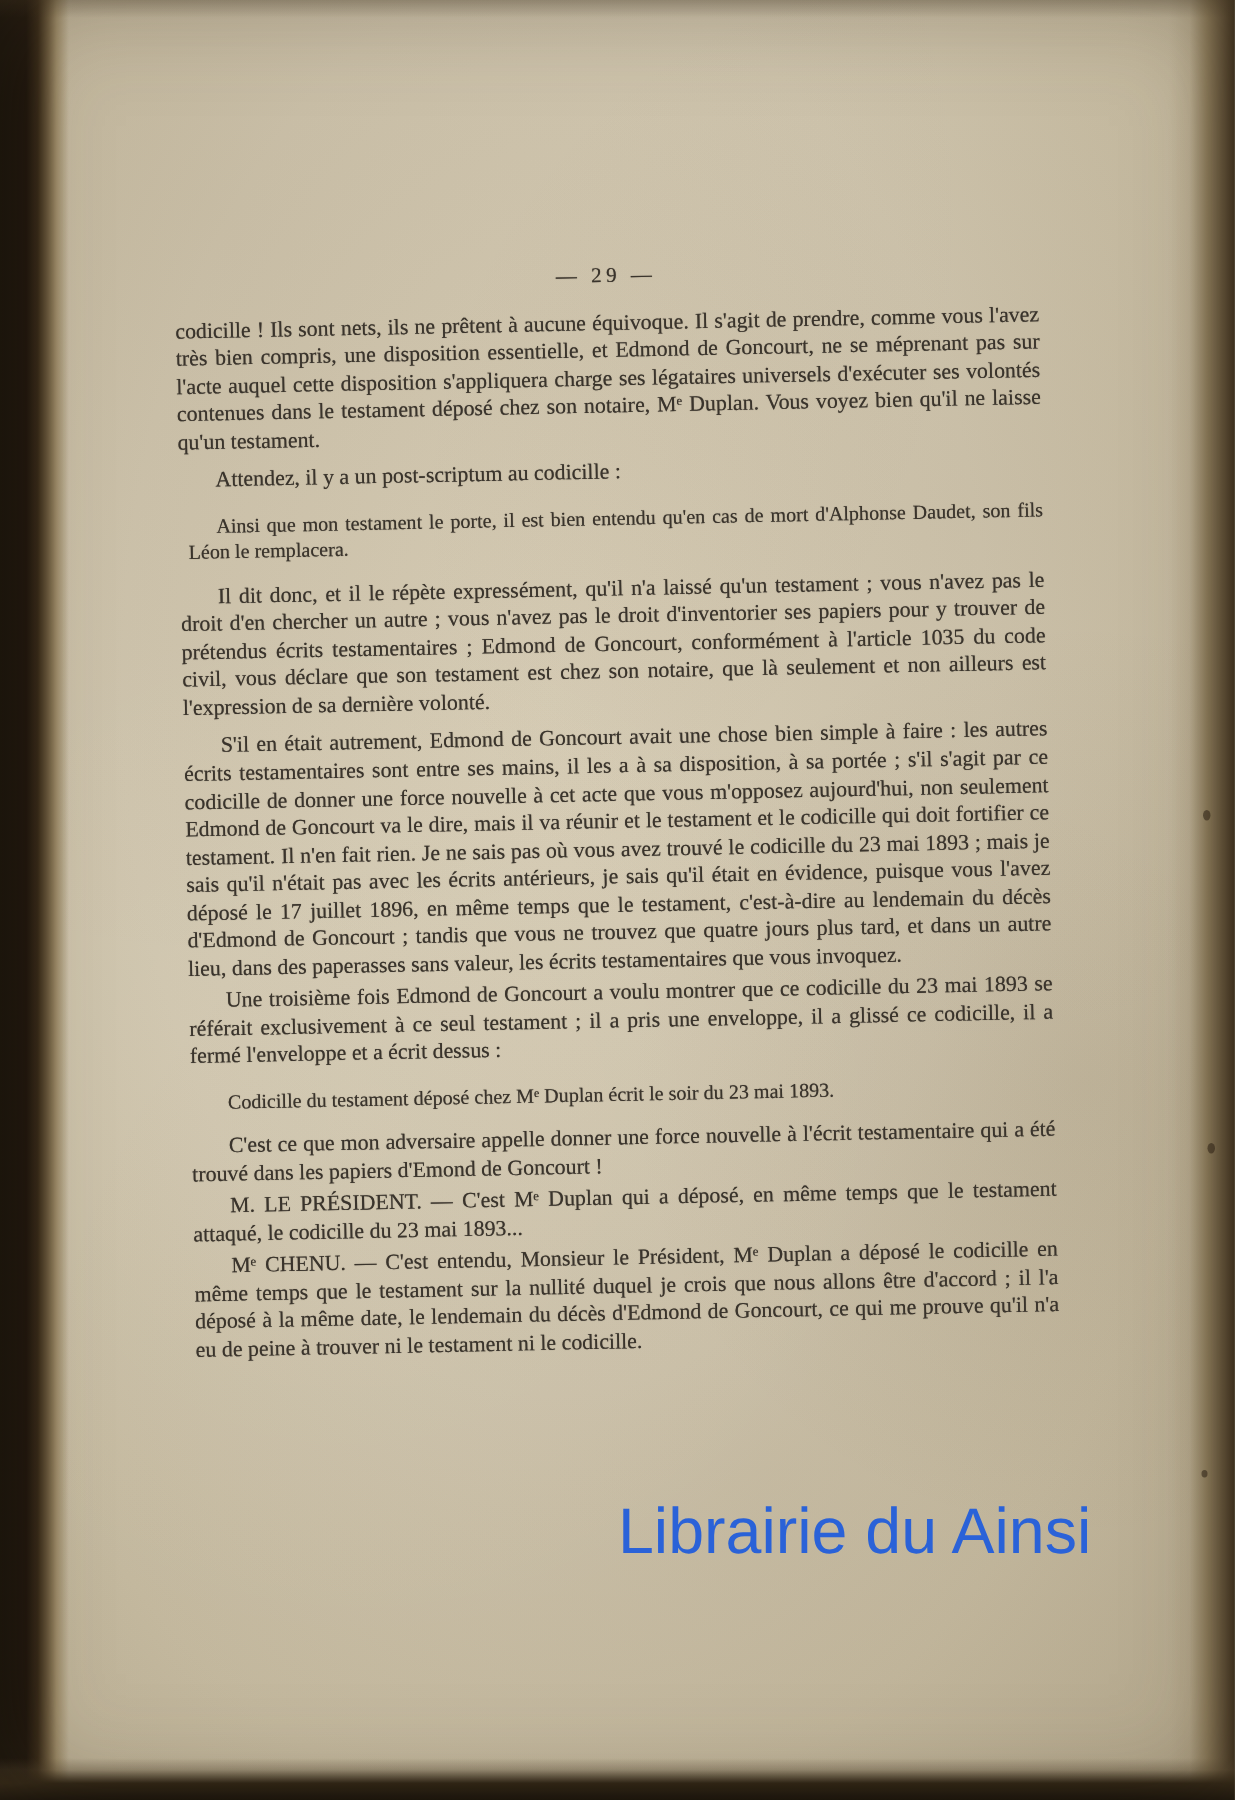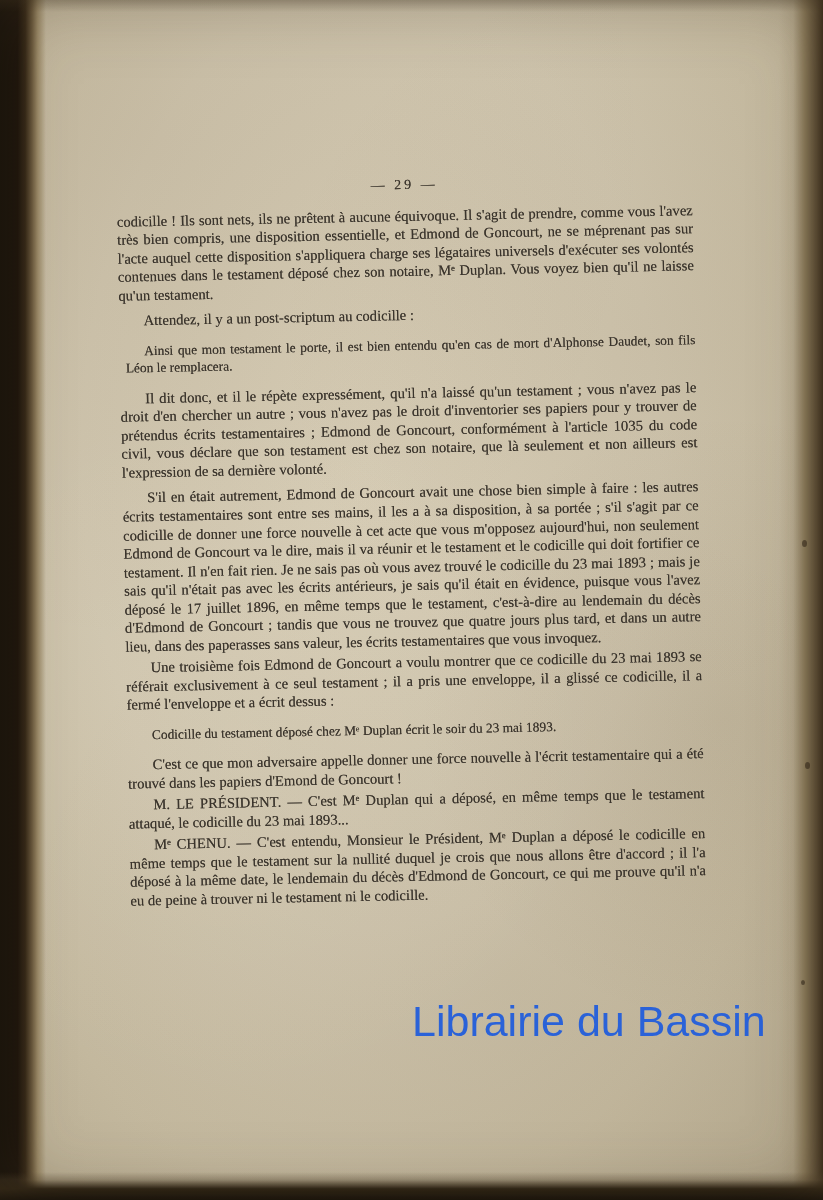--- a/index.html
+++ b/index.html
@@ -135,21 +135,21 @@
     <p class="quote">Ainsi que mon testament le porte, il est bien entendu qu'en cas de mort d'Alphonse Daudet, son fils Léon le remplacera.</p>
     <p class="sp">Il dit donc, et il le répète expressément, qu'il n'a laissé qu'un testament ; vous n'avez pas le droit d'en chercher un autre ; vous n'avez pas le droit d'inventorier ses papiers pour y trouver de prétendus écrits testamentaires ; Edmond de Goncourt, conformément à l'article 1035 du code civil, vous déclare que son testament est chez son notaire, que là seulement et non ailleurs est l'expression de sa dernière volonté.</p>
     <p class="sp">S'il en était autrement, Edmond de Goncourt avait une chose bien simple à faire : les autres écrits testamentaires sont entre ses mains, il les a à sa disposition, à sa portée ; s'il s'agit par ce codicille de donner une force nouvelle à cet acte que vous m'opposez aujourd'hui, non seulement Edmond de Goncourt va le dire, mais il va réunir et le testament et le codicille qui doit fortifier ce testament. Il n'en fait rien. Je ne sais pas où vous avez trouvé le codicille du 23 mai 1893 ; mais je sais qu'il n'était pas avec les écrits antérieurs, je sais qu'il était en évidence, puisque vous l'avez déposé le 17 juillet 1896, en même temps que le testament, c'est-à-dire au lendemain du décès d'Edmond de Goncourt ; tandis que vous ne trouvez que quatre jours plus tard, et dans un autre lieu, dans des paperasses sans valeur, les écrits testamentaires que vous invoquez.</p>
     <p>Une troisième fois Edmond de Goncourt a voulu montrer que ce codicille du 23 mai 1893 se référait exclusivement à ce seul testament ; il a pris une enveloppe, il a glissé ce codicille, il a fermé l'enveloppe et a écrit dessus :</p>
     <p class="quote">Codicille du testament déposé chez Mᵉ Duplan écrit le soir du 23 mai 1893.</p>
     <p>C'est ce que mon adversaire appelle donner une force nouvelle à l'écrit testamentaire qui a été trouvé dans les papiers d'Emond de Goncourt !</p>
     <p>M. LE PRÉSIDENT. — C'est Mᵉ Duplan qui a déposé, en même temps que le testament attaqué, le codicille du 23 mai 1893...</p>
     <p>Mᵉ CHENU. — C'est entendu, Monsieur le Président, Mᵉ Duplan a déposé le codicille en même temps que le testament sur la nullité duquel je crois que nous allons être d'accord ; il l'a déposé à la même date, le lendemain du décès d'Edmond de Goncourt, ce qui me prouve qu'il n'a eu de peine à trouver ni le testament ni le codicille.</p>
   </div>
 
-  <div class="watermark">Librairie du Bassin</div>
+  <div class="watermark">Librairie du Ainsi</div>
 
   <div class="edge-right"></div>
   <div class="edge-left"></div>
   <div class="edge-bottom"></div>
   <div class="edge-top"></div>
   <div class="speck s1"></div>
   <div class="speck s2"></div>
   <div class="speck s3"></div>
   <div class="vignette"></div>
 </div>

